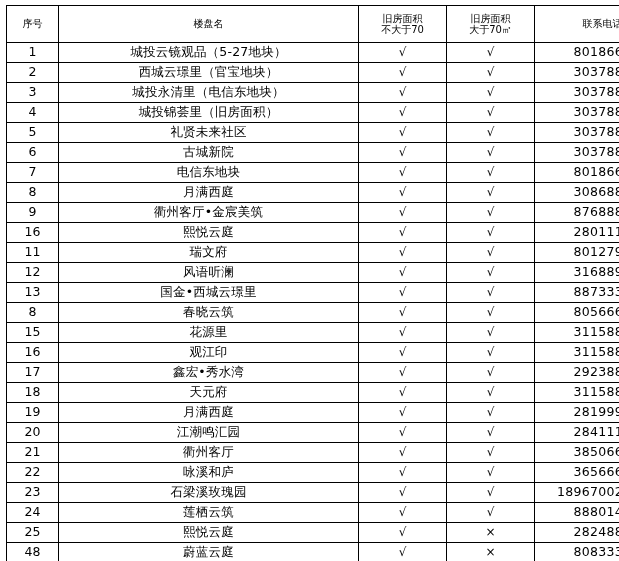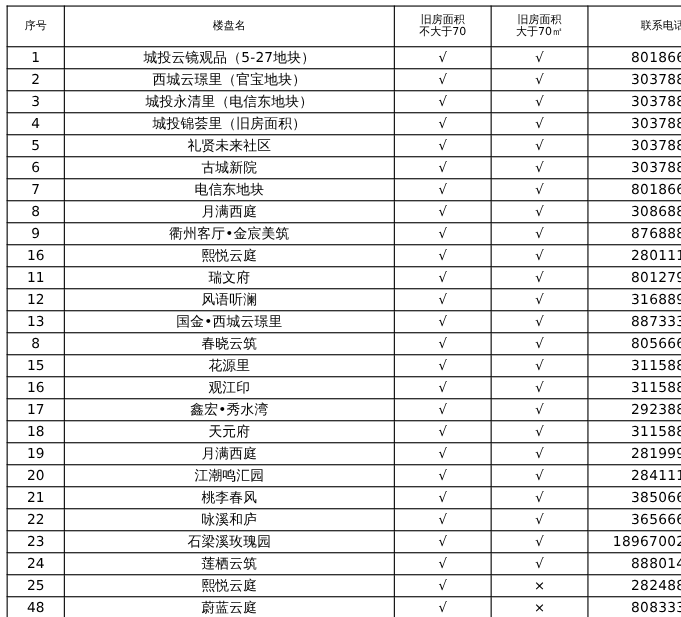--- a/index.html
+++ b/index.html
@@ -230,21 +230,21 @@
         </tr>
         <tr>
           <td class="no">20</td>
           <td class="name">江潮鸣汇园</td>
           <td class="mark check">√</td>
           <td class="mark check">√</td>
           <td class="phone">2841111</td>
         </tr>
         <tr>
           <td class="no">21</td>
-          <td class="name">桃李春风</td>
+          <td class="name">衢州客厅</td>
           <td class="mark check">√</td>
           <td class="mark check">√</td>
           <td class="phone">3850666</td>
         </tr>
         <tr>
           <td class="no">22</td>
           <td class="name">咏溪和庐</td>
           <td class="mark check">√</td>
           <td class="mark check">√</td>
           <td class="phone">3656665</td>

